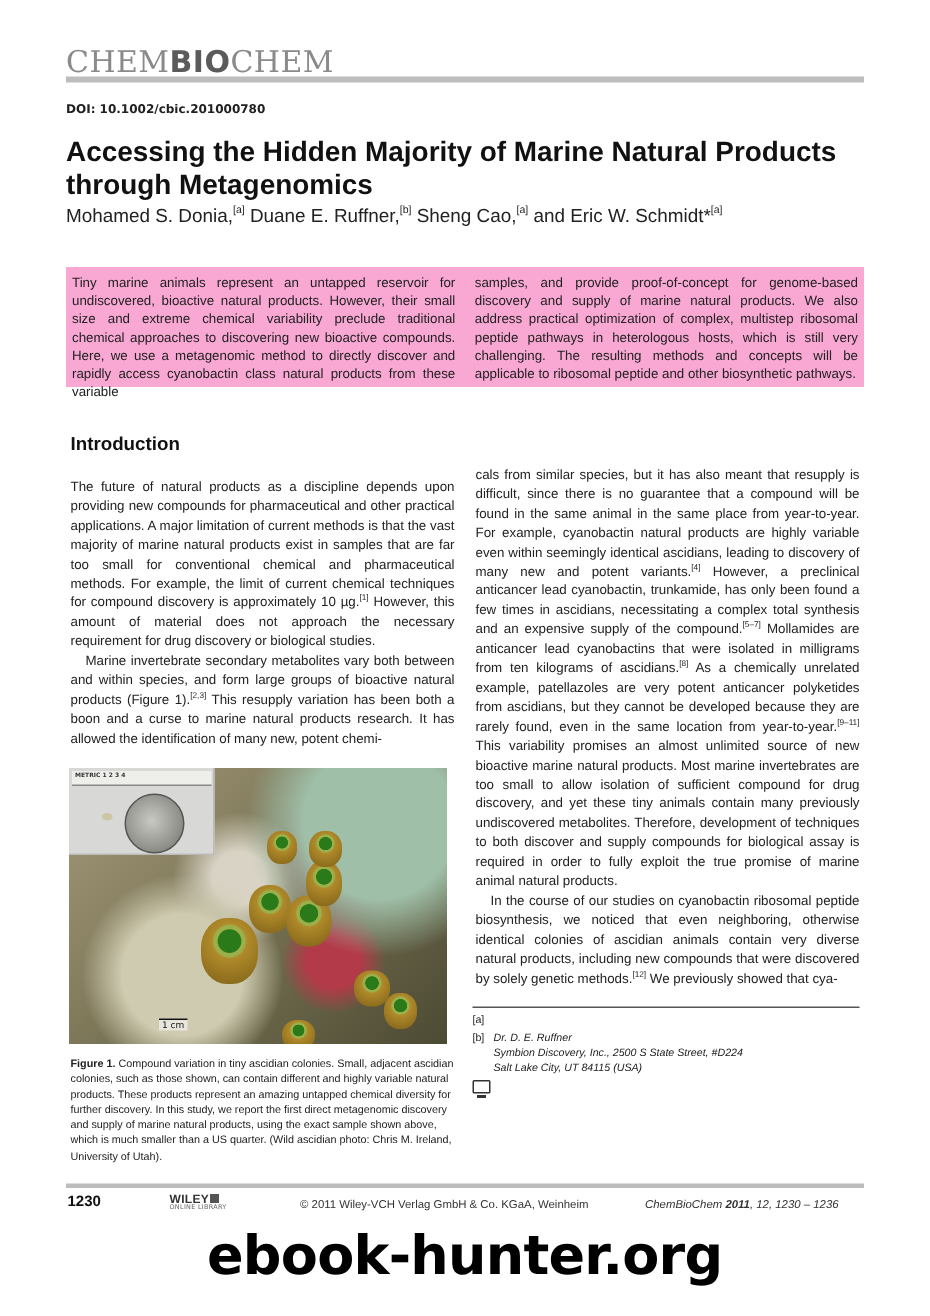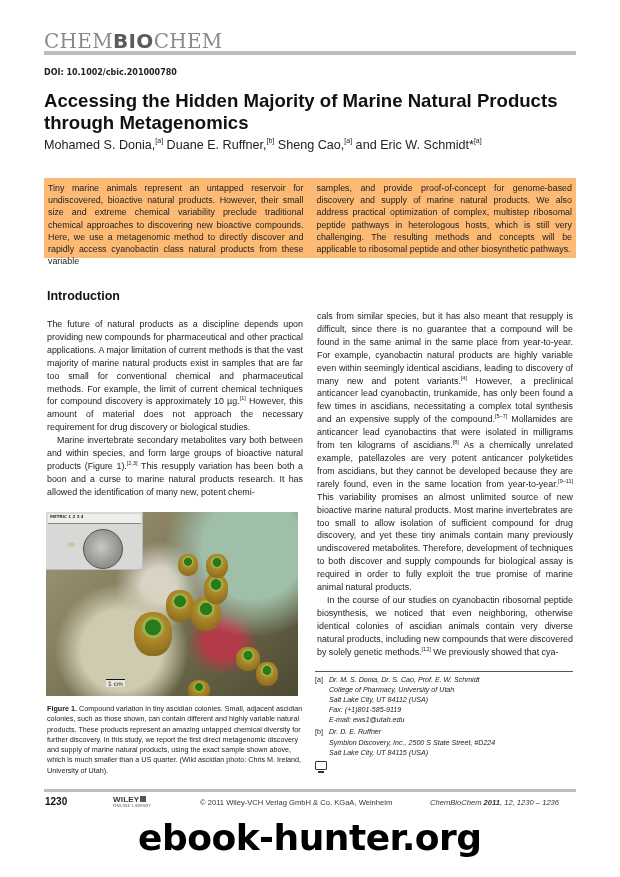--- a/index.html
+++ b/index.html
@@ -9,21 +9,21 @@
   .journal-logo { position: absolute; left: 44px; top: 30px; font-family: "DejaVu Serif", "Liberation Serif", serif; font-size: 20px; color: #8a8a8a; letter-spacing: 0.3px; line-height: 22px; }
   .journal-logo b { font-family: "DejaVu Sans", "Liberation Sans", sans-serif; font-weight: bold; color: #5b5b5b; }
   .top-rule { position: absolute; left: 44px; top: 51px; width: 532px; height: 4px; background: #bdbdbd; }
 
   .doi { position: absolute; left: 44px; top: 68px; font-size: 8px; font-weight: bold; color: #222; }
 
   .title { position: absolute; left: 44px; top: 90px; width: 540px; font-family: "Liberation Sans", sans-serif; font-weight: bold; font-size: 18.6px; line-height: 22px; color: #111; }
   .authors { position: absolute; left: 44px; top: 137px; font-family: "Liberation Sans", sans-serif; font-size: 12.6px; color: #222; white-space: nowrap; }
   .authors sup { font-size: 7px; vertical-align: 6px; }
 
-  .abstract { position: absolute; left: 44px; top: 178px; width: 532px; height: 80px; background: #fdba74; padding: 4px 4px 0 4px; display: flex; gap: 13px; }
+  .abstract { position: absolute; left: 44px; top: 178px; width: 532px; height: 80px; background: #f9a8d4; padding: 4px 4px 0 4px; display: flex; gap: 13px; }
   .abstract .col { width: 258px; font-family: "Liberation Sans", sans-serif; font-size: 8.9px; line-height: 12.2px; text-align: justify; color: #222; }
 
   .section-heading { position: absolute; left: 47px; top: 289px; font-family: "Liberation Sans", sans-serif; font-weight: bold; font-size: 12.5px; color: #111; }
 
   .body-col { position: absolute; font-family: "Liberation Sans", sans-serif; font-size: 8.9px; line-height: 12.9px; text-align: justify; color: #222; hyphens: manual; }
   .body-col p { text-indent: 0; }
   .body-col p + p { text-indent: 10px; }
   .body-col sup { font-size: 5.5px; vertical-align: 4px; line-height: 0; }
   .left-col { left: 47px; top: 318px; width: 256px; }
   .right-col { left: 317px; top: 310px; width: 256px; }
@@ -113,27 +113,20 @@
 
 <div class="body-col right-col">
   <p><span>cals from similar species, but it has also meant that resupply is difficult, since there is no guarantee that a compound will be found in the same animal in the same place from year-to-year. For example, cyanobactin natural products are highly variable even within seemingly identical ascidians, leading to discovery of many new and potent variants.</span><sup>[4]</sup><span> However, a preclinical anticancer lead cyanobactin, trunkamide, has only been found a few times in ascidians, necessitating a complex total synthesis and an expensive supply of the compound.</span><sup>[5–7]</sup><span> Mollamides are anticancer lead cyanobactins that were isolated in milligrams from ten kilograms of ascidians.</span><sup>[8]</sup><span> As a chemically unrelated example, patellazoles are very potent anticancer polyketides from ascidians, but they cannot be developed because they are rarely found, even in the same location from year-to-year.</span><sup>[9–11]</sup><span> This variability promises an almost unlimited source of new bioactive marine natural products. Most marine invertebrates are too small to allow isolation of sufficient compound for drug discovery, and yet these tiny animals contain many previously undiscovered metabolites. Therefore, development of techniques to both discover and supply compounds for biological assay is required in order to fully exploit the true promise of marine animal natural products.</span></p>
   <p><span>In the course of our studies on cyanobactin ribosomal peptide biosynthesis, we noticed that even neighboring, otherwise identical colonies of ascidian animals contain very diverse natural products, including new compounds that were discovered by solely genetic methods.</span><sup>[12]</sup><span> We previously showed that cya-</span></p>
 </div>
 
 <div class="fn-rule"></div>
 <div class="footnotes">
   <div class="fn">
     <span class="tag">[a]</span>
-    <div class="lines">
-      <div>Dr. M. S. Donia, Dr. S. Cao, Prof. E. W. Schmidt</div>
-      <div>College of Pharmacy, University of Utah</div>
-      <div>Salt Lake City, UT 84112 (USA)</div>
-      <div>Fax: (+1)801-585-9119</div>
-      <div>E-mail: ews1@utah.edu</div>
-    </div>
   </div>
   <div class="fn">
     <span class="tag">[b]</span>
     <div class="lines">
       <div>Dr. D. E. Ruffner</div>
       <div>Symbion Discovery, Inc., 2500 S State Street, #D224</div>
       <div>Salt Lake City, UT 84115 (USA)</div>
     </div>
   </div>
   <div class="fn">

